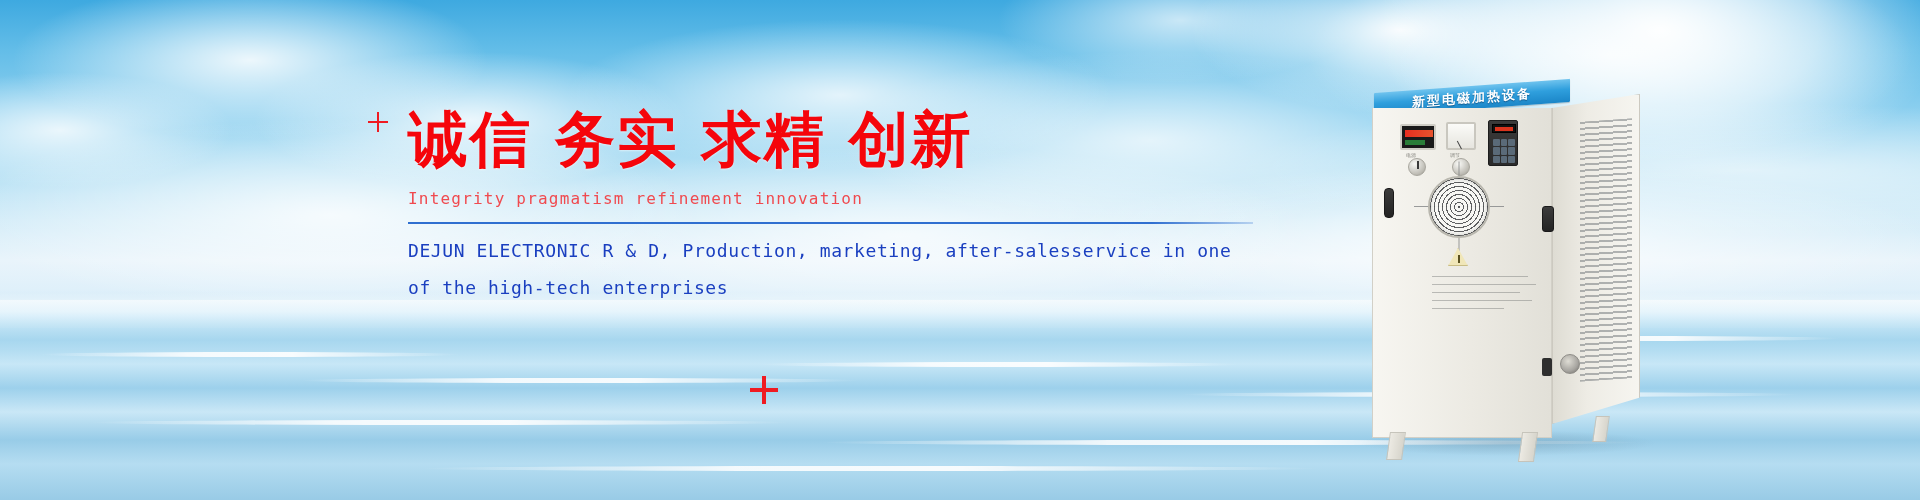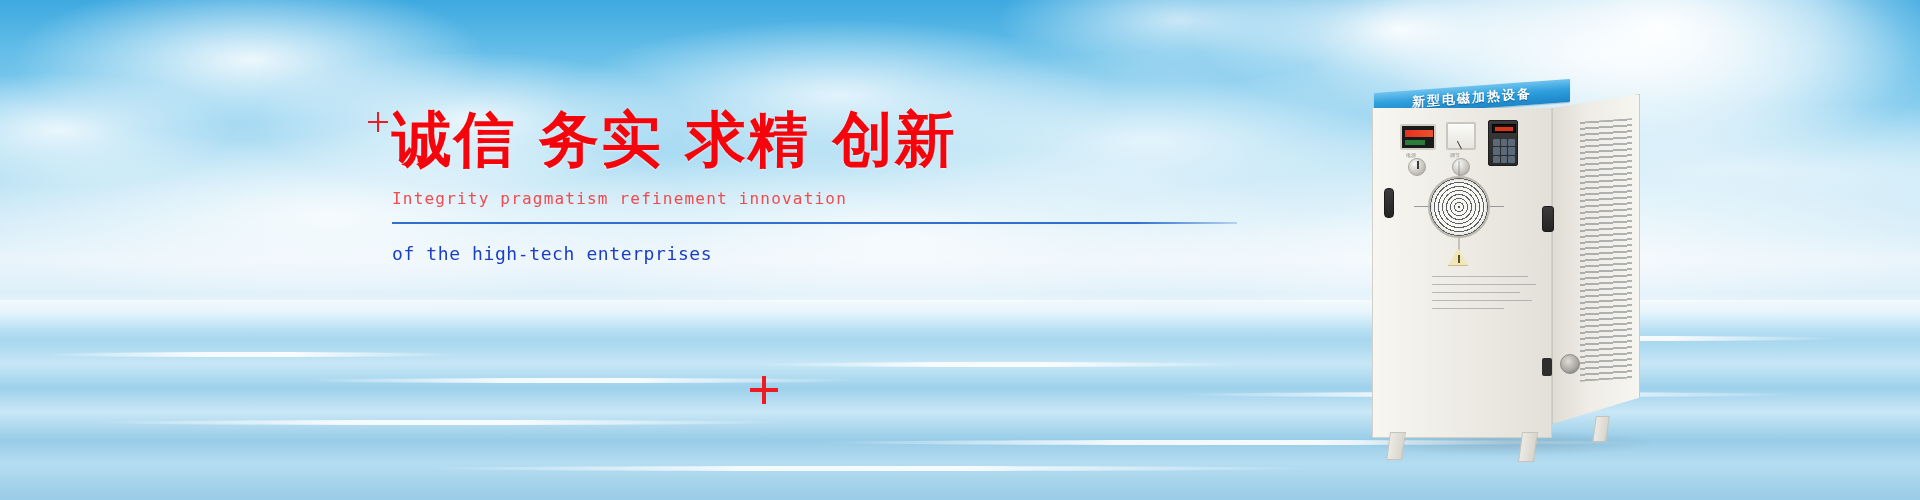--- a/index.html
+++ b/index.html
@@ -71,21 +71,21 @@
     background:linear-gradient(90deg, rgba(255,255,255,0) 0%, rgba(255,255,255,0.85) 35%, rgba(255,255,255,0.9) 60%, rgba(255,255,255,0) 100%);
     pointer-events:none;
   }
   .seahaze {
     position:absolute; left:0; top:292px; width:1920px; height:36px;
     background:linear-gradient(180deg, rgba(255,255,255,0) 0%, rgba(255,255,255,0.85) 55%, rgba(255,255,255,0.2) 100%);
     pointer-events:none;
   }
 
   
-  .text-block { position:absolute; left:392px; top:104px; width:860px; }
+  .text-block { position:absolute; left:408px; top:104px; width:860px; }
 
   .headline {
     font-family:"DejaVu Sans","Liberation Sans",sans-serif;
     font-size:60px; font-weight:bold; color:#f5050b; letter-spacing:2px;
     line-height:1.18; white-space:nowrap;
     text-shadow:0 1px 2px rgba(255,255,255,0.5);
   }
   .headline-en {
     margin-top:14px;
     font-family:"DejaVu Sans Mono","Liberation Mono",monospace;
@@ -306,21 +306,22 @@
   </div>
   <div class="plus big" style="left:750px; top:376px;">
     <i class="h"></i>
       <i class="v"></i>
   </div>
 
   <div class="text-block">
     <div class="headline">诚信 务实 求精 创新</div>
     <div class="headline-en">Integrity  pragmatism  refinement  innovation</div>
     <div class="divider"></div>
-    <div class="subhead-en" style="margin-top:14px;">of the high-tech enterprises</div>
+    <div class="subhead-en">DEJUN ELECTRONIC R &amp; D, Production, marketing, after-salesservice in one</div>
+    <div class="subhead-en" style="margin-top:6px;">of the high-tech enterprises</div>
   </div>
 
   <div class="machine">
     <div class="m-shadow"></div>
 
     <div class="m-side"></div>
     <div class="m-vents"></div>
     <div class="m-vent2"></div>
 
     <div class="m-toplid"></div>

